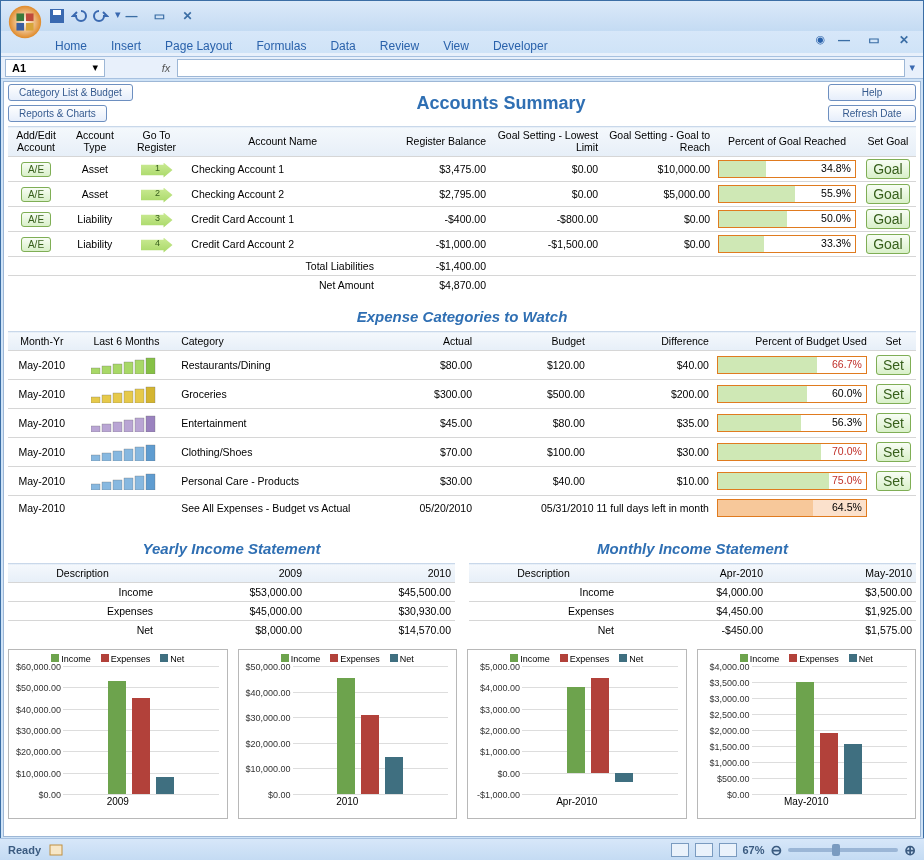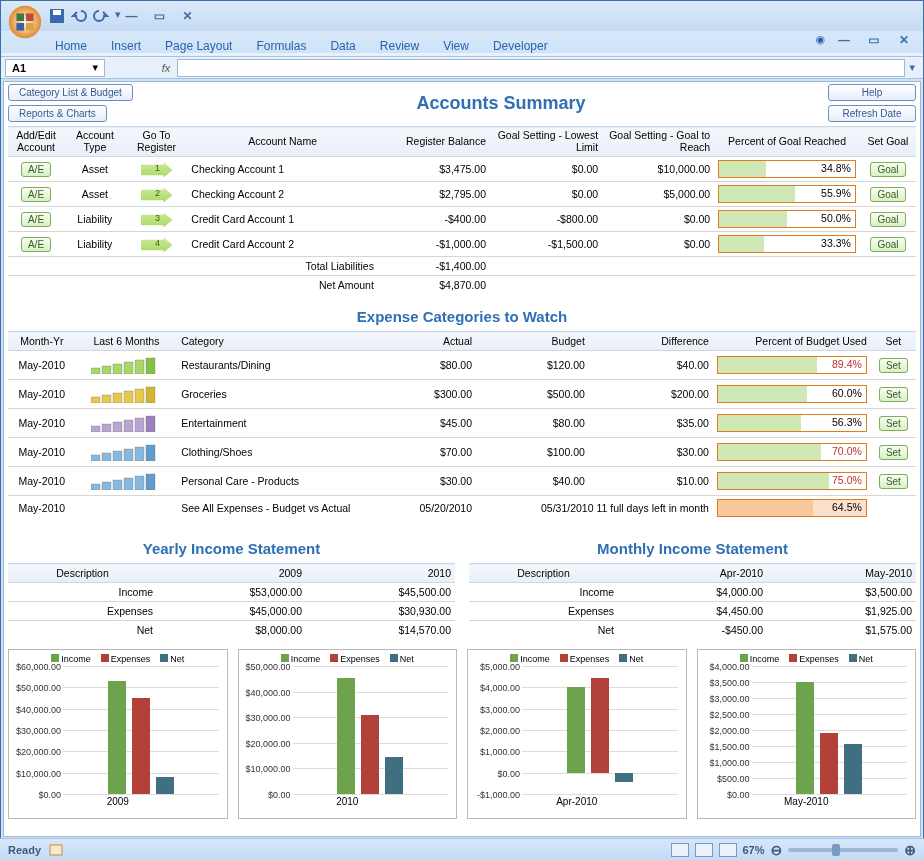--- a/index.html
+++ b/index.html
@@ -31,24 +31,24 @@
   th { font-weight:normal; text-align:center; }
   .ae { background:linear-gradient(#f8fdf5,#d9f0c9); border:1px solid #7fae55; border-radius:3px; color:#375f1b; font-size:10px; padding:1px 6px; cursor:pointer; }
   .arrow { display:inline-block; width:32px; height:15px; background:linear-gradient(#caea93,#a8d867); position:relative; clip-path: polygon(0% 15%,72% 15%,72% 0%,100% 50%,72% 100%,72% 85%,0% 85%); text-align:center; font-size:9px; color:#375f1b; padding-left:2px; }
   .arrow::after{ position:absolute; content:attr(data-num); left:8px; top:1px; font-size:8px; }
   .r { text-align:right; }
   .c { text-align:center; }
   .pct-cell { position:relative; height:18px; border:1px solid #e07b1f; background:#fff; }
   .pct-cell .bar { position:absolute; left:0; top:0; height:100%; background:#cfe8b5; }
   .pct-cell .txt { position:absolute; right:4px; top:1px; }
   .red { color:#c0302a; }
-  .gbtn { background:linear-gradient(#f8fdf5,#d9f0c9); border:1px solid #7fae55; border-radius:3px; color:#375f1b; font-size:10px; padding:1px 6px; cursor:pointer; }
+  .gbtn { background:linear-gradient(#f8fdf5,#d9f0c9); border:1px solid #7fae55; border-radius:3px; color:#375f1b; font-size:14px; padding:1px 6px; cursor:pointer; }
   .gray-row td { border-top:1px solid #d6d6d6; }
   .section { margin-top:14px; }
-  .h2 { color:#2f6fb3; font-size:15px; font-weight:bold; text-align:center; margin:6px 0; }
+  .h2 { color:#2f6fb3; font-size:15px; font-weight:bold; text-align:center; margin:6px 0;font-style:italic; }
   .spark { width:70px; height:20px; display:inline-block; }
   .income-row { display:flex; gap:14px; }
   .income-col { flex:1; }
   .chart-row { display:flex; gap:10px; margin-top:10px; }
   .chart { border:1px solid #b8b8b8; flex:1; height:170px; padding:4px; background:#fff; font-size:9px; }
   .leg { display:flex; gap:10px; justify-content:center; font-size:9px; margin-bottom:2px; }
   .sw { width:8px; height:8px; display:inline-block; margin-right:2px; }
   .plot { position:relative; height:128px; margin-left:50px; margin-right:4px; }
   .grid { position:absolute; left:0; right:0; border-top:1px solid #ddd; font-size:8px; }
   .glabel { position:absolute; right:calc(100% + 2px); top:-5px; width:48px; text-align:right; font-size:9px; color:#333; }
@@ -283,21 +283,21 @@
                   <rect x="44" y="6" width="9" height="14" fill="#a8d867" stroke="#666" stroke-width="0.3"></rect>
                   <rect x="55" y="4" width="9" height="16" fill="#86c146" stroke="#666" stroke-width="0.3"></rect>
                 </svg></td>
   <td>Restaurants/Dining</td>
   <td class="r">$80.00</td>
   <td class="r">$120.00</td>
   <td class="r">$40.00</td>
   <td>
                 <div class="pct-cell">
                   <div class="bar" style="width:66.7%"></div>
-                  <div class="txt red">89.4%</div>
+                  <div class="txt red">66.7%</div>
                 </div>
               </td>
   <td class="c"><span class="gbtn">Set</span></td>
             </tr>
             <tr class="gray-row">
               <td class="c">May-2010</td>
   <td class="c"><svg class="spark" viewBox="0 0 70 20">
                   <rect x="0" y="14" width="9" height="6" fill="#e6c94a" stroke="#666" stroke-width="0.3"></rect>
                   <rect x="11" y="12" width="9" height="8" fill="#e6c94a" stroke="#666" stroke-width="0.3"></rect>
                   <rect x="22" y="10" width="9" height="10" fill="#e6c94a" stroke="#666" stroke-width="0.3"></rect>

